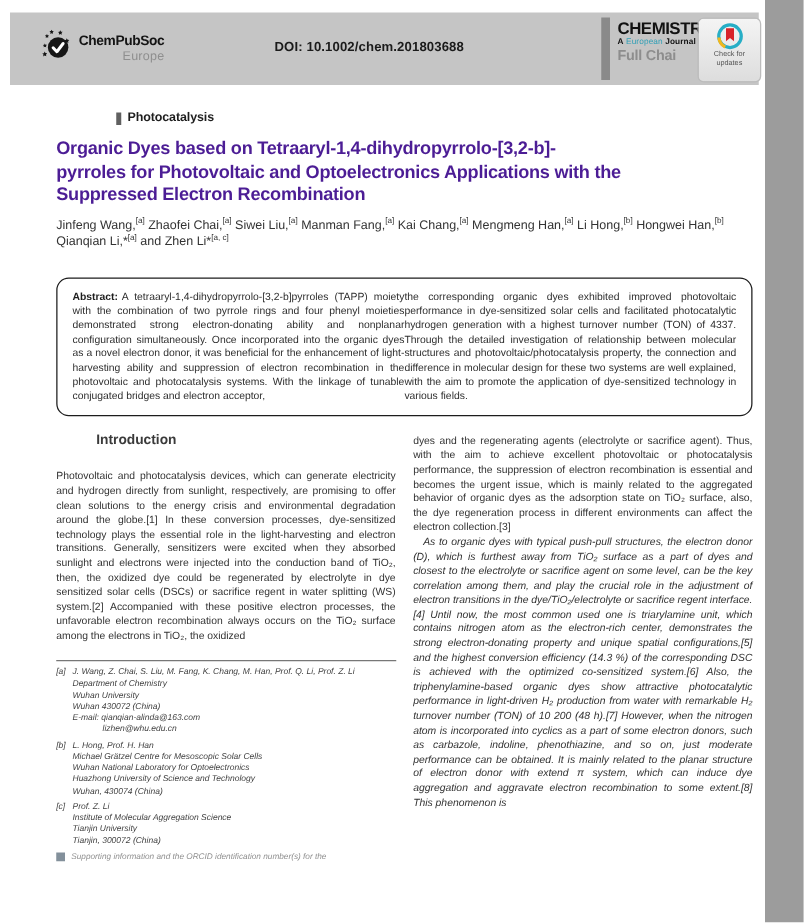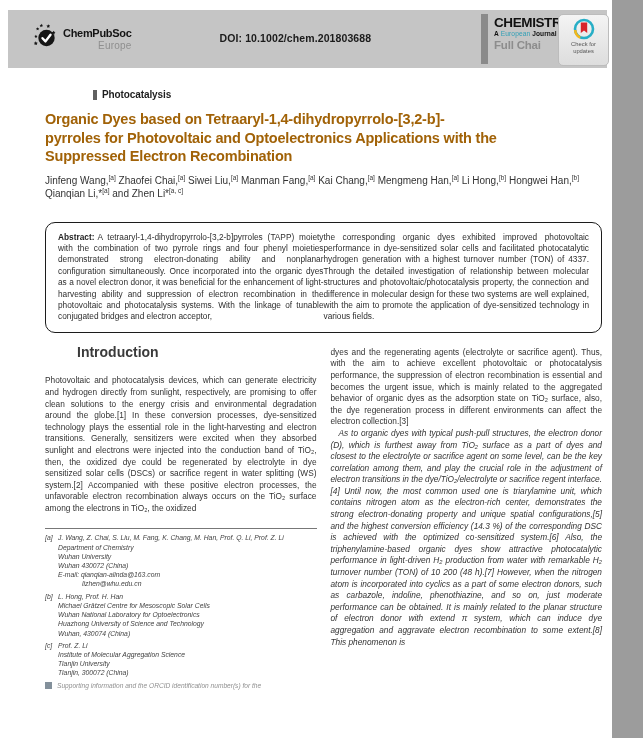--- a/index.html
+++ b/index.html
@@ -33,32 +33,32 @@
   .check-badge{position:absolute;left:550px;top:4px;width:49px;height:50px;
       background:linear-gradient(#f4f4f4,#dddddd);border:1px solid #bcbcbc;border-radius:5px;
       display:flex;flex-direction:column;align-items:center;justify-content:flex-start;cursor:pointer;}
   .check-badge svg{display:block;margin-top:3px;}
   .check-label{font-size:5.8px;color:#555;text-align:center;width:30px;line-height:1.25;margin-top:1px;}
   
   .content{position:absolute;left:45px;top:86px;width:557px;color:#333;}
   .section-row{display:flex;align-items:center;padding-top:3px;padding-left:48px;}
   .section-bar{width:4px;height:10px;background:#606060;margin-right:5px;}
   .section-label{font-weight:bold;font-size:10px;color:#1e1e1e;letter-spacing:-0.1px;}
-  .page-title{margin-top:10px;font-weight:bold;font-size:14.5px;line-height:18.5px;color:#a16207;letter-spacing:-0.2px;}
+  .page-title{margin-top:10px;font-weight:bold;font-size:14.5px;line-height:18.5px;color:#4c1d95;letter-spacing:-0.2px;}
   .authors{margin-top:8px;font-size:10px;line-height:13px;color:#333;width:540px;}
   .authors sup{font-size:6.5px;vertical-align:super;line-height:0;}
   
   .abstract-box{margin-top:22px;border:1.3px solid #1c1c1c;border-radius:10px;
       padding:9px 12px;display:flex;gap:0;}
   .abs-col{flex:1;font-size:8.3px;line-height:11.4px;text-align:justify;color:#2e2e2e;}
   .abs-label{font-weight:bold;margin-right:3px;color:#1d1d1d;}
   
   .intro{margin-top:14px;display:flex;gap:14px;}
   .col{flex:1;font-size:8.3px;line-height:11.6px;text-align:justify;color:#333;}
-  .intro-heading{font-weight:bold;font-size:14px;color:#3a3a3a;margin:0 0 17px 0;padding-left:32px;}
+  .intro-heading{font-weight:bold;font-size:11px;color:#3a3a3a;margin:0 0 17px 0;padding-left:32px;}
   .para{margin:0;}
   .para.indent{text-indent:8px;font-style:italic;}
   
   .fn-rule{border:none;border-top:0.8px solid #777;margin:14px 0 4px 0;}
   .footnotes{font-size:6.8px;line-height:9.2px;font-style:italic;color:#3f3f3f;text-align:left;}
   .fn-item{display:flex;margin-bottom:3px;}
   .fn-label{width:13px;flex:none;}
   .fn-lines{flex:1;}
   .fn-line.pad{padding-left:24px;}
   

